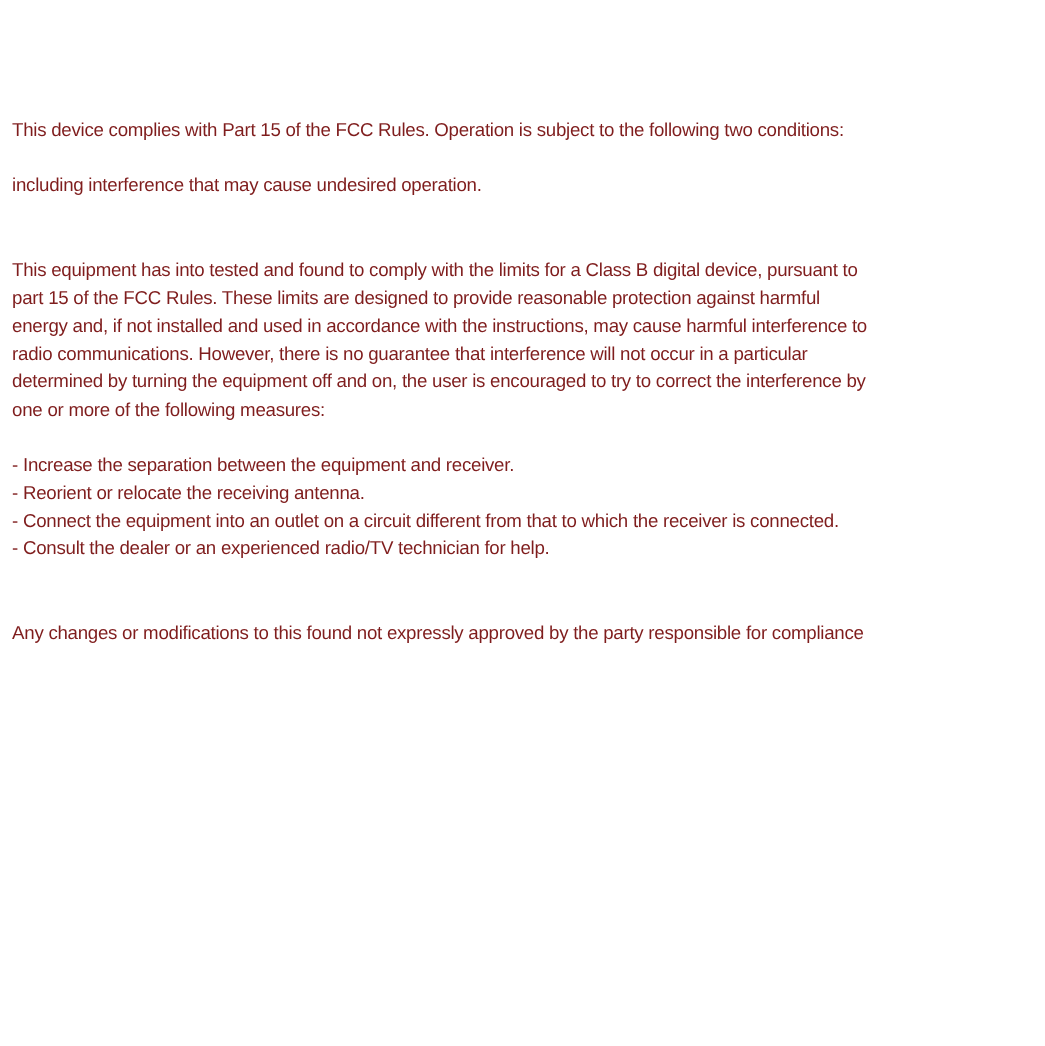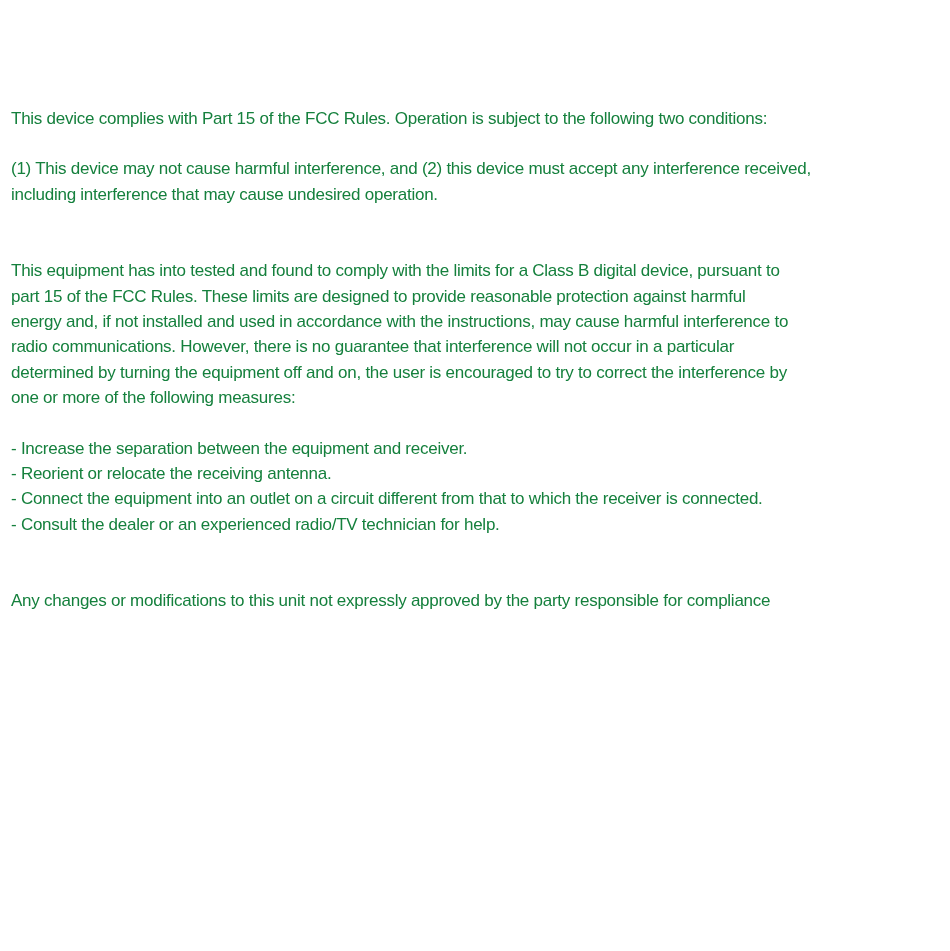--- a/index.html
+++ b/index.html
@@ -13,59 +13,58 @@
     height: 951px;
     background: #ffffff;
     overflow: hidden;
     font-family: "Liberation Sans", "DejaVu Sans", sans-serif;
   }
   .doc {
     position: absolute;
     left: 11px;
     top: 106px;
     width: 932px;
-    color: #15803d;
+    color: #7f1d1d;
     font-size: 17px;
     line-height: 25.4px;
     letter-spacing: -0.25px;
   }
   .para { margin: 0; }
   .para .line { white-space: nowrap; }
   .gap-1 { margin-bottom: 25px; }  
   .gap-2 { margin-bottom: 51px; }  
 </style>
 </head>
 <body>
 
 <div class="page">
   <div class="doc">
 
     <div class="para gap-1">
       <div class="line">This device complies with Part 15 of the FCC Rules. Operation is subject to the following two conditions:</div>
     </div>
 
     <div class="para gap-2">
-      <div class="line">(1) This device may not cause harmful interference, and (2) this device must accept any interference received,</div>
       <div class="line">including interference that may cause undesired operation.</div>
     </div>
 
     <div class="para gap-1">
       <div class="line">This equipment has into tested and found to comply with the limits for a Class B digital device, pursuant to</div>
       <div class="line">part 15 of the FCC Rules. These limits are designed to provide reasonable protection against harmful</div>
       <div class="line">energy and, if not installed and used in accordance with the instructions, may cause harmful interference to</div>
       <div class="line">radio communications. However, there is no guarantee that interference will not occur in a particular</div>
       <div class="line">determined by turning the equipment off and on, the user is encouraged to try to correct the interference by</div>
       <div class="line">one or more of the following measures:</div>
     </div>
 
     <div class="para gap-2">
       <div class="line">- Increase the separation between the equipment and receiver.</div>
       <div class="line">- Reorient or relocate the receiving antenna.</div>
       <div class="line">- Connect the equipment into an outlet on a circuit different from that to which the receiver is connected.</div>
       <div class="line">- Consult the dealer or an experienced radio/TV technician for help.</div>
     </div>
 
     <div class="para">
-      <div class="line">Any changes or modifications to this unit not expressly approved by the party responsible for compliance</div>
+      <div class="line">Any changes or modifications to this found not expressly approved by the party responsible for compliance</div>
     </div>
 
   </div>
 </div>
 
 </body></html>

